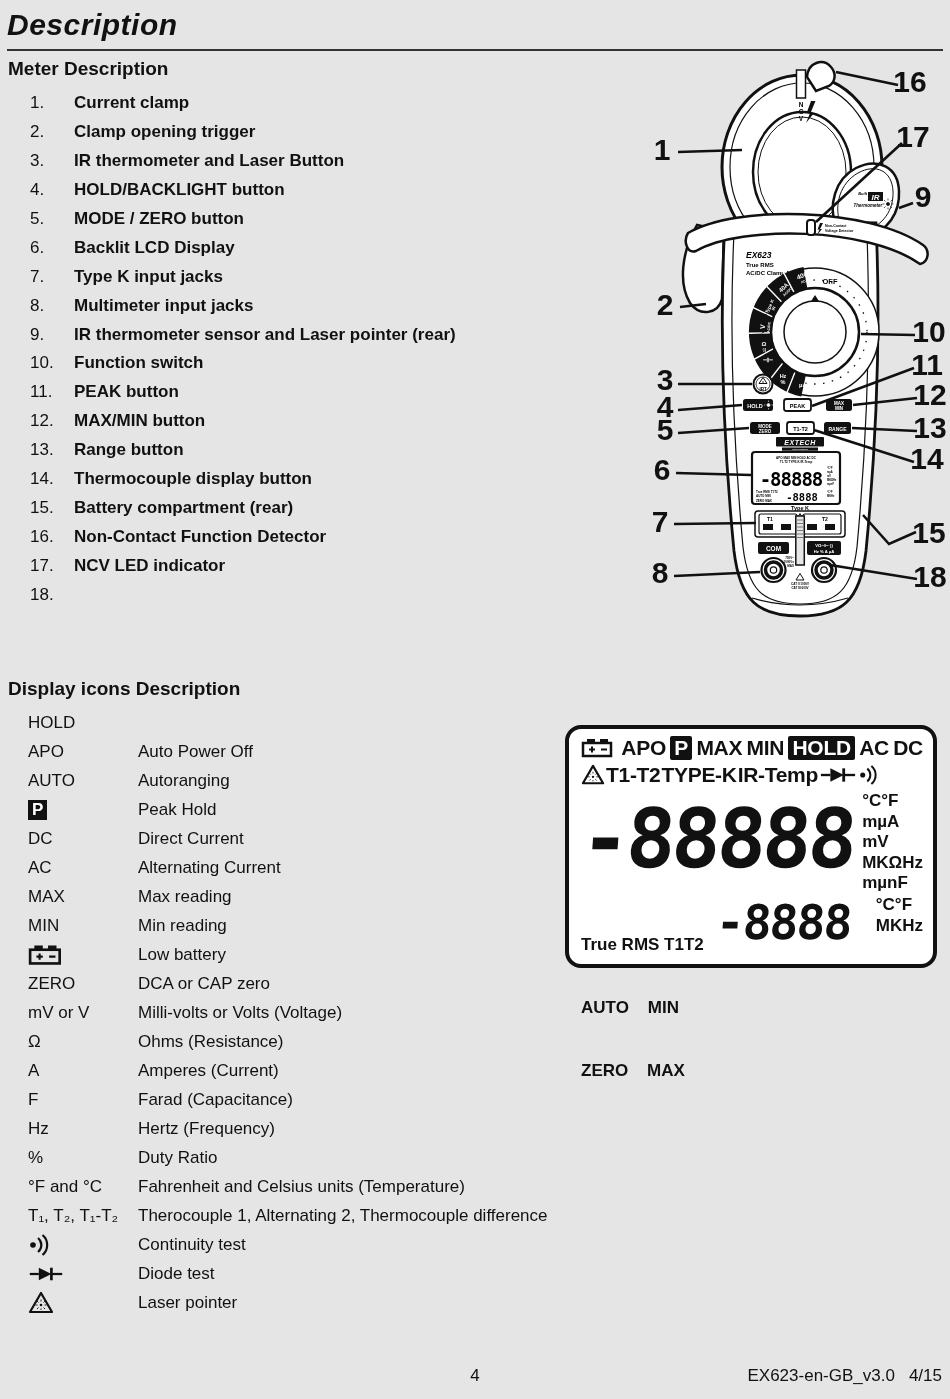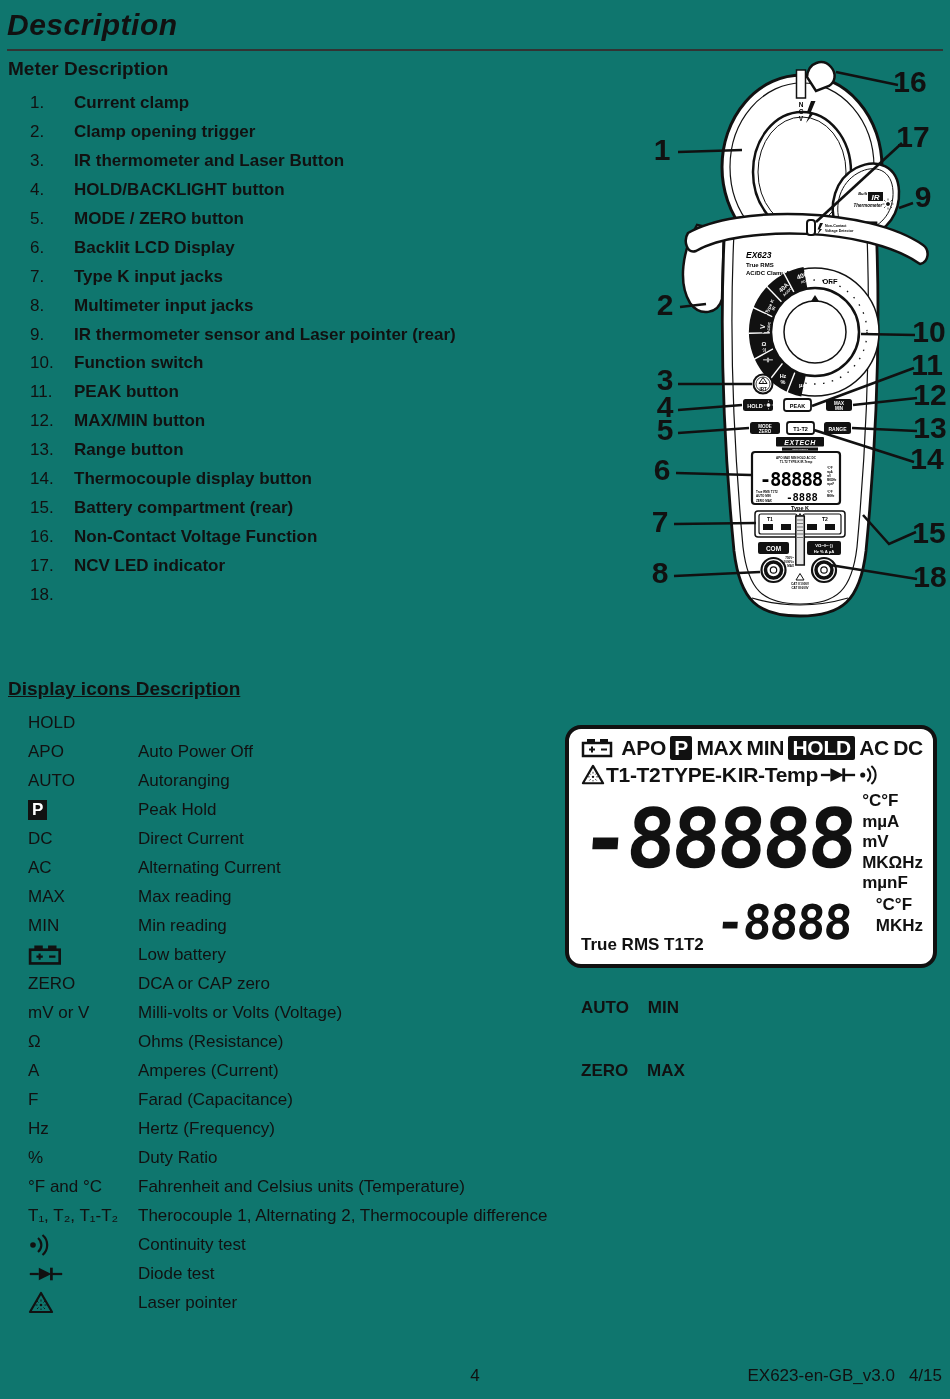--- a/index.html
+++ b/index.html
@@ -1,17 +1,17 @@
 <!DOCTYPE html>
 <html><head>
 <meta charset="utf-8">
 <style>
   * { margin:0; padding:0; box-sizing:border-box; }
   body { background:#fff; font-family:"Liberation Sans", sans-serif; color:#111; }
-  .page { position:relative; width:950px; height:1399px; background:#0f766e; overflow:hidden; }
+  .page { position:relative; width:950px; height:1399px; background:#e5e5e5; overflow:hidden; }
 
   
   .header { position:absolute; left:7px; top:8px; width:936px; border-bottom:2px solid #333; padding-bottom:7px; }
   .header h1 { font-size:30px; font-weight:bold; font-style:italic; letter-spacing:0.5px; }
 
   .sec-heading { position:absolute; left:8px; font-size:19px; font-weight:bold; }
 
   
   .meter-list { position:absolute; left:0; top:89px; width:600px; }
   .mrow { display:flex; height:28.9px; align-items:center; font-size:17px; }
@@ -118,21 +118,21 @@
     <div class="mrow">
         <span class="num">14.</span>
         <span class="txt">Thermocouple display button</span>
       </div>
     <div class="mrow">
         <span class="num">15.</span>
         <span class="txt">Battery compartment (rear)</span>
       </div>
     <div class="mrow">
         <span class="num">16.</span>
-        <span class="txt">Non-Contact Voltage Function</span>
+        <span class="txt">Non-Contact Function Detector</span>
       </div>
     <div class="mrow">
         <span class="num">17.</span>
         <span class="txt">NCV LED indicator</span>
       </div>
     <div class="mrow">
         <span class="num">18.</span>
       </div>
   </div>
 
@@ -372,21 +372,21 @@
         <text class="callout" x="300" y="383" text-anchor="middle">13</text>
         <text class="callout" x="297" y="414" text-anchor="middle">14</text>
         <text class="callout" x="299" y="488" text-anchor="middle">15</text>
         <text class="callout" x="280" y="37" text-anchor="middle">16</text>
         <text class="callout" x="283" y="92" text-anchor="middle">17</text>
         <text class="callout" x="300" y="532" text-anchor="middle">18</text>
       </g>
     </svg>
   </div>
 
-  <div class="sec-heading" style="top:678px;text-decoration:underline;">Display icons Description</div>
+  <div class="sec-heading" style="top:678px;">Display icons Description</div>
 
   <div class="icon-table">
     <div class="irow">
         <span class="sym">HOLD</span>
       </div>
     <div class="irow">
         <span class="sym">APO</span>
         <span class="desc">Auto Power Off</span>
       </div>
     <div class="irow">

